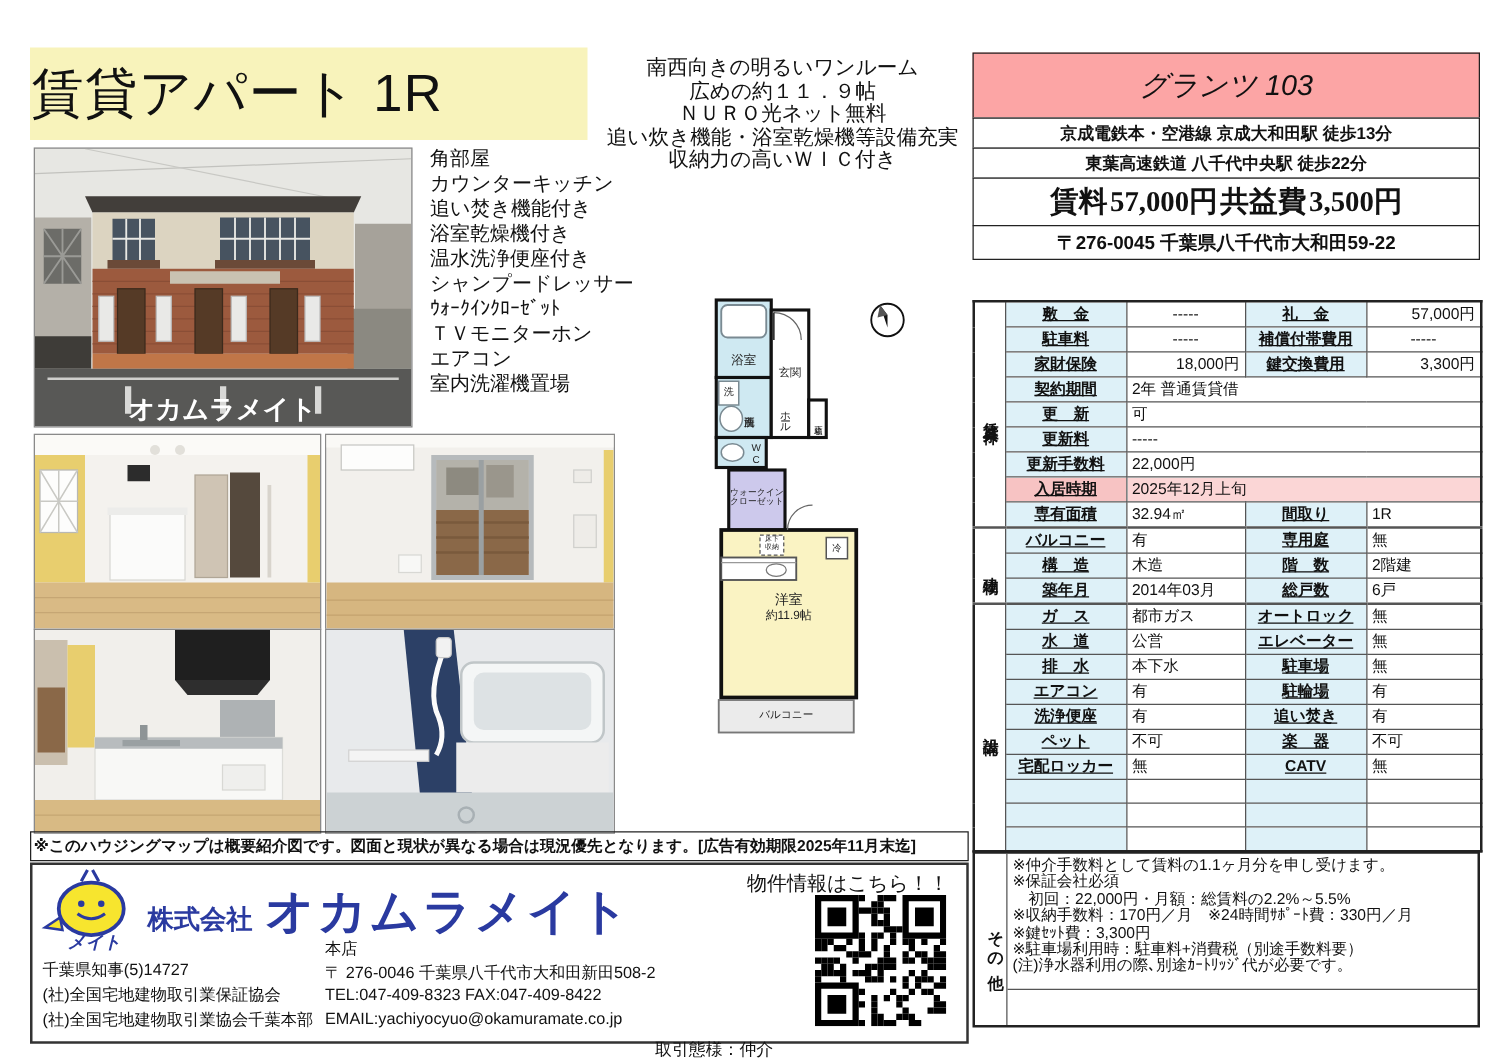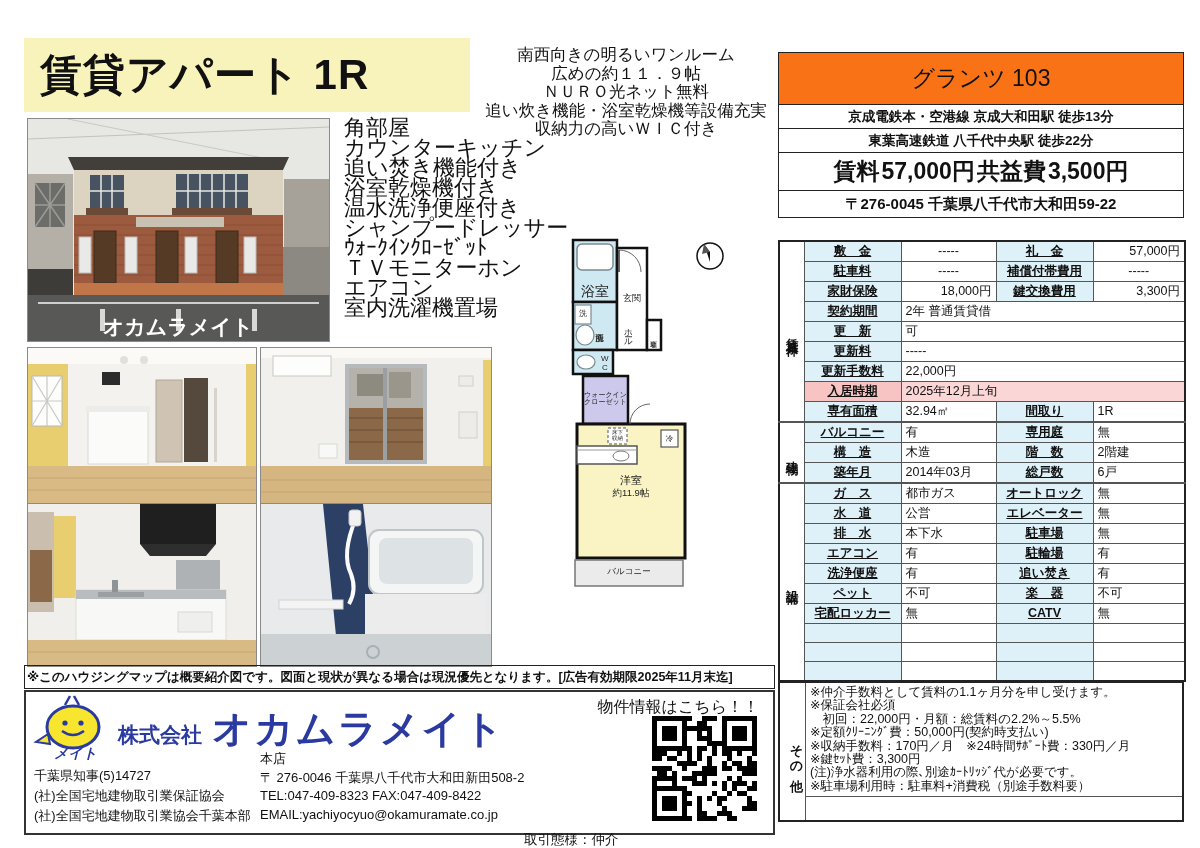--- a/index.html
+++ b/index.html
@@ -2,50 +2,50 @@
 <html><head>
 <meta charset="utf-8">
 <style>
   html,body{margin:0;padding:0;background:#fff;}
   body{font-family:"Liberation Sans","DejaVu Sans",sans-serif;color:#111;}
   #page{position:relative;width:1200px;height:848px;background:#fff;overflow:hidden;}
   .abs{position:absolute;}
 
   
   #title-box{left:24px;top:38px;width:446px;height:74px;background:#f8f3bb;}
-  #title-box .t{font-size:42px;font-weight:bold;line-height:74px;padding-left:16px;letter-spacing:1px;}
+  #title-box .t{font-size:42px;font-weight:normal;line-height:74px;padding-left:1px;letter-spacing:1px;}
 
   
   #catchcopy{left:476px;top:45px;width:300px;text-align:center;font-size:16.5px;line-height:18.5px;font-weight:500;}
 
   
-  #features{left:344px;top:118px;width:230px;font-size:22px;line-height:20px;}
+  #features{left:344px;top:118px;width:230px;font-size:16px;line-height:20px;}
 
   
   .photo{border:1px solid #8a8a8a;background:#ddd;overflow:hidden;}
   #photo1{left:27px;top:118px;width:301px;height:222px;}
   #photo2{left:27px;top:347px;width:228px;height:155px;}
   #photo3{left:260px;top:347px;width:230px;height:155px;}
   #photo4{left:27px;top:503px;width:228px;height:162px;}
   #photo5{left:260px;top:503px;width:230px;height:162px;}
   .photo svg{display:block;}
 
   
   #floorplan{left:558px;top:228px;width:218px;height:425px;background:#fff;}
   #floorplan svg{position:absolute;left:0;top:0;}
   .fp-label{position:absolute;color:#222;text-align:center;line-height:1.05;}
   .fp-v{writing-mode:vertical-rl;text-orientation:upright;}
 
   
   .hdr-row{position:relative;border:1px solid #222;background:#fff;box-sizing:border-box;
            display:flex;align-items:center;justify-content:center;margin-top:-1px;}
   #prop-header{left:778px;top:38px;width:406px;}
-  #row-name{height:53px;background:#f97316;font-size:23px;margin-top:14px;}
+  #row-name{height:53px;background:#fca5a5;font-size:23px;margin-top:4px;font-style:italic;}
   #row-acc1,#row-acc2{height:25px;font-size:13.5px;font-weight:bold;}
-  #row-rent{height:39px;font-size:23px;font-weight:bold;gap:2px;}
+  #row-rent{height:39px;font-size:23px;font-weight:bold;gap:2px;font-family:Liberation Serif, serif;}
   #row-addr{height:28px;font-size:15px;font-weight:bold;}
 
   
   #rtable{left:778px;top:240px;}
   table.rt{border-collapse:collapse;table-layout:fixed;width:406px;border:2px solid #222;}
   table.rt td{border:1px solid #555;height:19px;line-height:19px;padding:0 4px;
               font-size:12.5px;overflow:hidden;white-space:nowrap;box-sizing:border-box;}
   td.sec{width:25px;background:#fff;writing-mode:vertical-rl;text-orientation:upright;
          text-align:center;font-weight:bold;font-size:13px;padding:2px 0;letter-spacing:2px;}
   td.lbl{background:#def1f8;text-align:center;font-weight:bold;padding:0 1px;text-decoration:underline;}
@@ -251,21 +251,21 @@
 
       <rect x="17" y="332" width="108" height="26" fill="#ebebeb" stroke="#777" stroke-width="1.5"></rect>
       <line x1="25" y1="330" x2="119" y2="330" stroke="#111" stroke-width="1.2"></line>
 
       <g>
         <circle cx="152" cy="28" r="13" fill="#fff" stroke="#111" stroke-width="1.5"></circle>
         <polygon points="146,16 152,34 152,24" fill="#111"></polygon>
         <polygon points="146,16 152,24 144,26" fill="#555"></polygon>
       </g>
     </svg>
-    <div class="fp-label" style="left:15px;top:56px;width:44px;font-size:14px;">浴室</div>
+    <div class="fp-label" style="left:15px;top:56px;width:44px;font-size:10px;">浴室</div>
     <div class="fp-label" style="left:17px;top:82px;width:16px;font-size:8px;">洗</div>
     <div class="fp-label fp-v" style="left:37px;top:78px;height:42px;font-size:8.5px;">洗面所</div>
     <div class="fp-label fp-v" style="left:42px;top:124px;height:22px;font-size:8px;">WC</div>
     <div class="fp-label" style="left:59px;top:66px;width:30px;font-size:9px;">玄関</div>
     <div class="fp-label fp-v" style="left:66px;top:90px;height:30px;font-size:8.5px;">ホール</div>
     <div class="fp-label fp-v" style="left:92px;top:94px;height:27px;font-size:6.5px;">下駄箱</div>
     <div class="fp-label" style="left:25px;top:163px;width:45px;font-size:7px;">
       <div>ウォークイン</div>
       <div>クローゼット</div>
     </div>
@@ -424,25 +424,24 @@
       </table>
   </div>
 
   <div class="abs" id="other-box">
     <div id="other-label">その他</div>
     <div id="other-body">
       <div id="other-notes">
         <div>※仲介手数料として賃料の1.1ヶ月分を申し受けます。</div>
         <div>※保証会社必須</div>
         <div>　初回：22,000円・月額：総賃料の2.2%～5.5%</div>
-        <div>※定額ｸﾘｰﾆﾝｸﾞ費：50,000円(契約時支払い)</div>
         <div>※収納手数料：170円／月　※24時間ｻﾎﾟｰﾄ費：330円／月</div>
         <div>※鍵ｾｯﾄ費：3,300円</div>
+        <div>※駐車場利用時：駐車料+消費税（別途手数料要）</div>
         <div>(注)浄水器利用の際､別途ｶｰﾄﾘｯｼﾞ代が必要です。</div>
-        <div>※駐車場利用時：駐車料+消費税（別途手数料要）</div>
       </div>
       <div id="other-empty"></div>
     </div>
   </div>
 
   <div class="abs" id="disclaimer">※このハウジングマップは概要紹介図です。図面と現状が異なる場合は現況優先となります。[広告有効期限2025年11月末迄]</div>
 
   <div class="abs" id="company">
     <svg class="abs" style="left:6px;top:2px;" width="80" height="68" viewBox="0 0 80 68">
       <path d="M33 11 L38 2 M47 11 L42 2" stroke="#2a3aa0" stroke-width="2.5" fill="none"></path>

